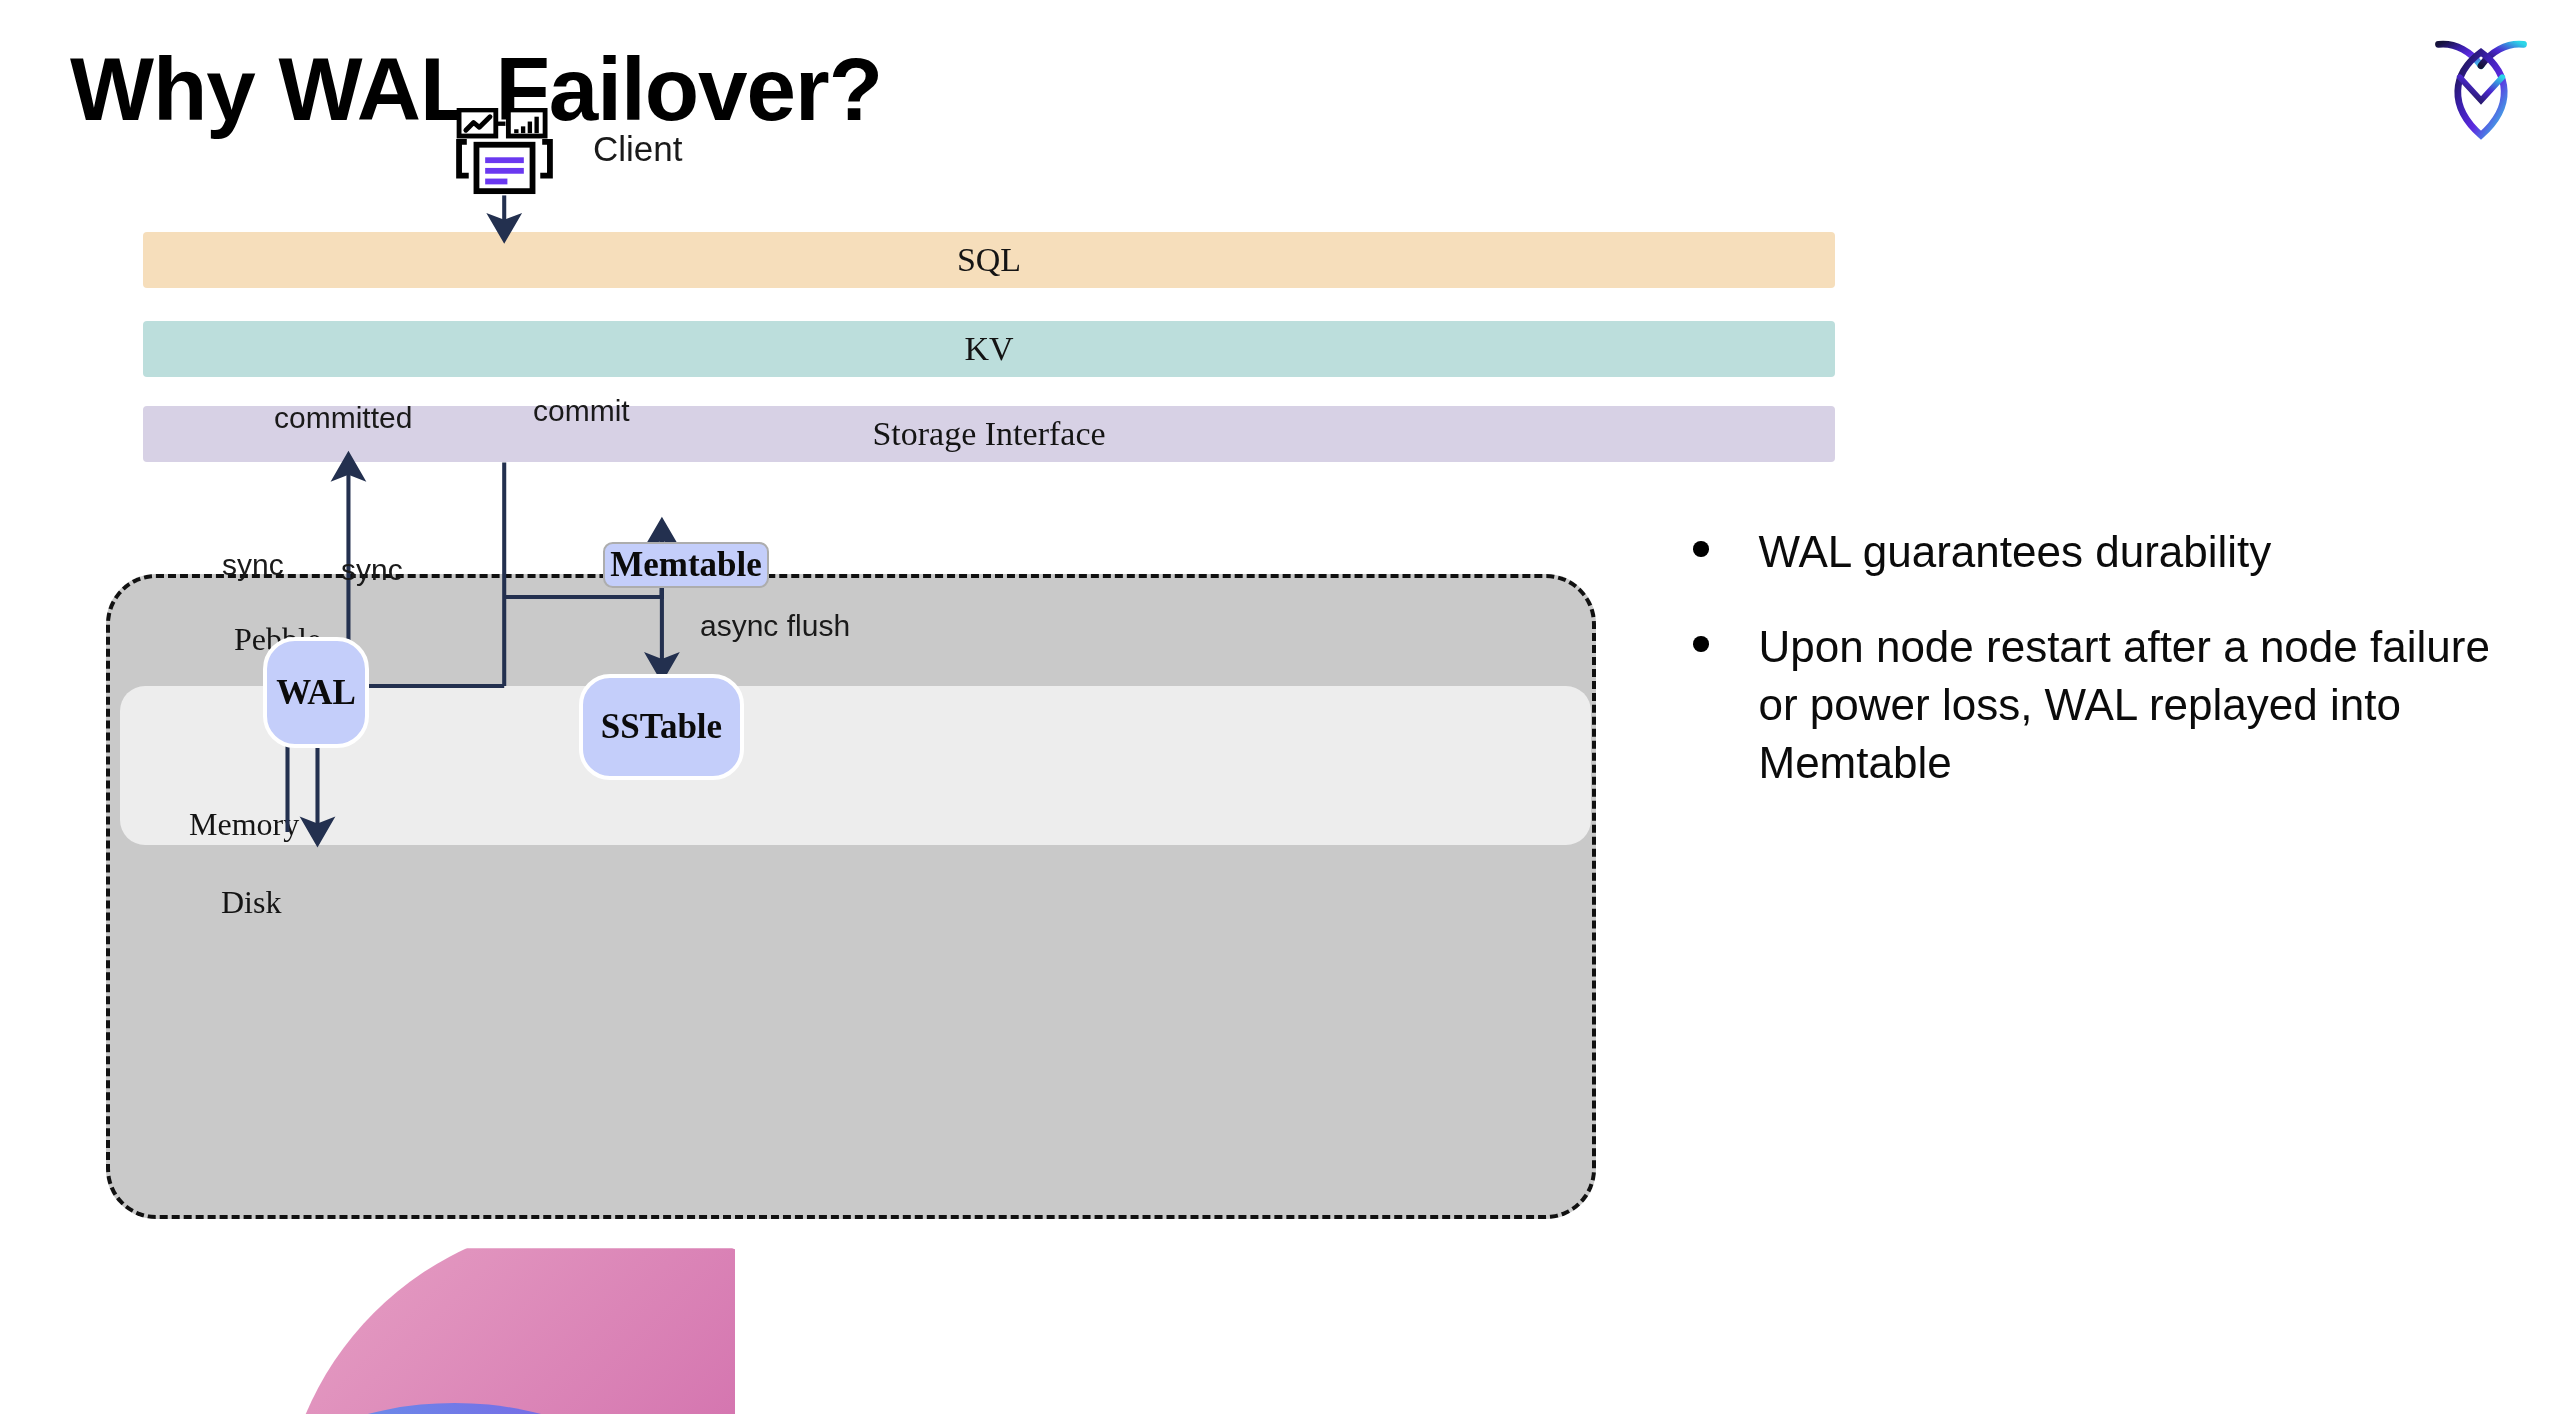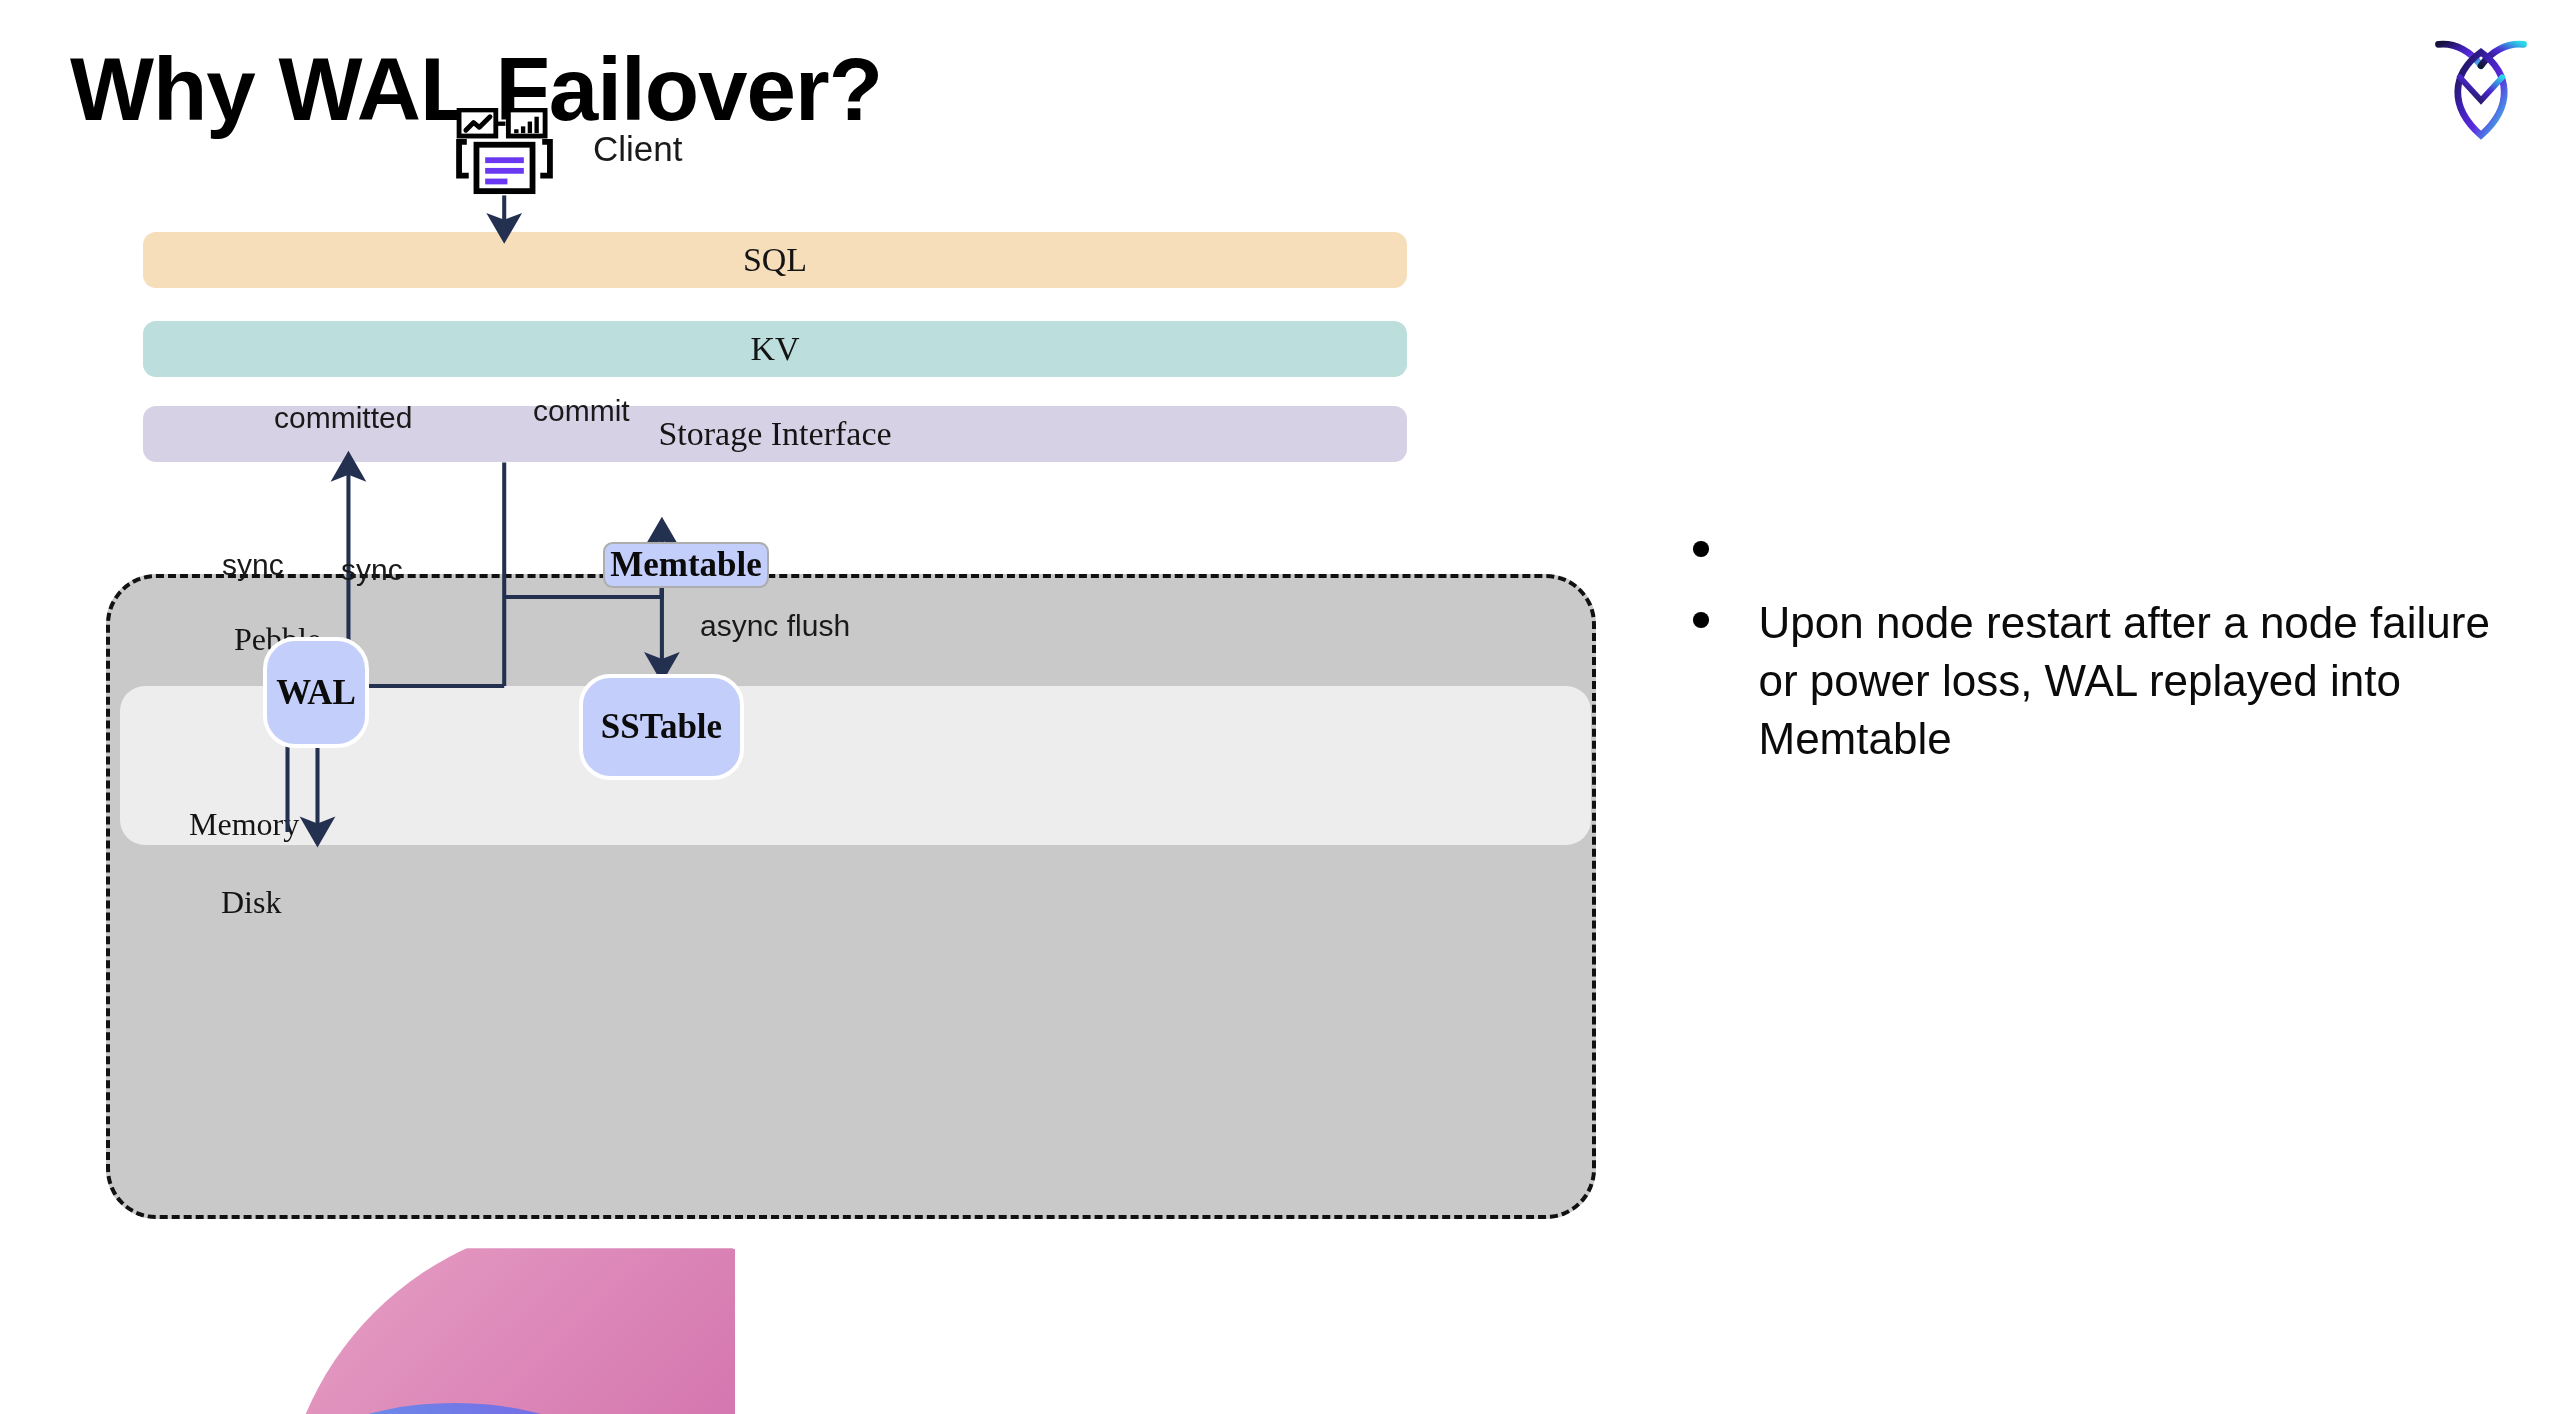--- a/index.html
+++ b/index.html
@@ -24,22 +24,22 @@
   
   #brand-logo{ right:37px; top:27px; width:116px; height:114px; }
 
   
   #decor-circles{ right:0; bottom:0; width:735px; height:542px; pointer-events:none;}
 
   
   #diagram{ left:0; top:169px; width:1645px; height:1248px; }
 
   .layer-bar{
-    position:absolute; left:143px; width:1264px; height:56px;
-    border-radius:13px;
+    position:absolute; left:143px; width:1692px; height:56px;
+    border-radius:4px;
     display:flex; align-items:center; justify-content:center;
   }
   .layer-bar .layer-label{
     font-family:"Liberation Serif",serif;
     font-size:34px; color:#141414; line-height:1;
   }
   #layer-sql{ top:232px; background:#F6DEBB; }
   #layer-kv{  top:321px; background:#BCDEDC; }
   #layer-storage{ top:406px; background:#D7D1E5; }
 
@@ -237,20 +237,21 @@
   <div class="edge-label" id="lbl-committed">committed</div>
   <div class="edge-label" id="lbl-commit">commit</div>
   <div class="edge-label" id="lbl-sync-a">sync</div>
   <div class="edge-label" id="lbl-sync-b">sync</div>
   <div class="edge-label" id="lbl-asyncflush">async flush</div>
 </div>
 
 <div id="bullets">
   <div class="bullet-row">
     <span class="bullet-dot"></span>
+    <span class="bullet-text">WAL guarantees durability</span>
   </div>
   <div class="bullet-row">
     <span class="bullet-dot"></span>
     <span class="bullet-text">Upon node restart after a node failure or power loss, WAL replayed into Memtable</span>
   </div>
 </div>
 
 <div id="decor-circles">
   <svg viewBox="0 0 760 560" width="735" height="542" aria-hidden="true">
     <defs>

